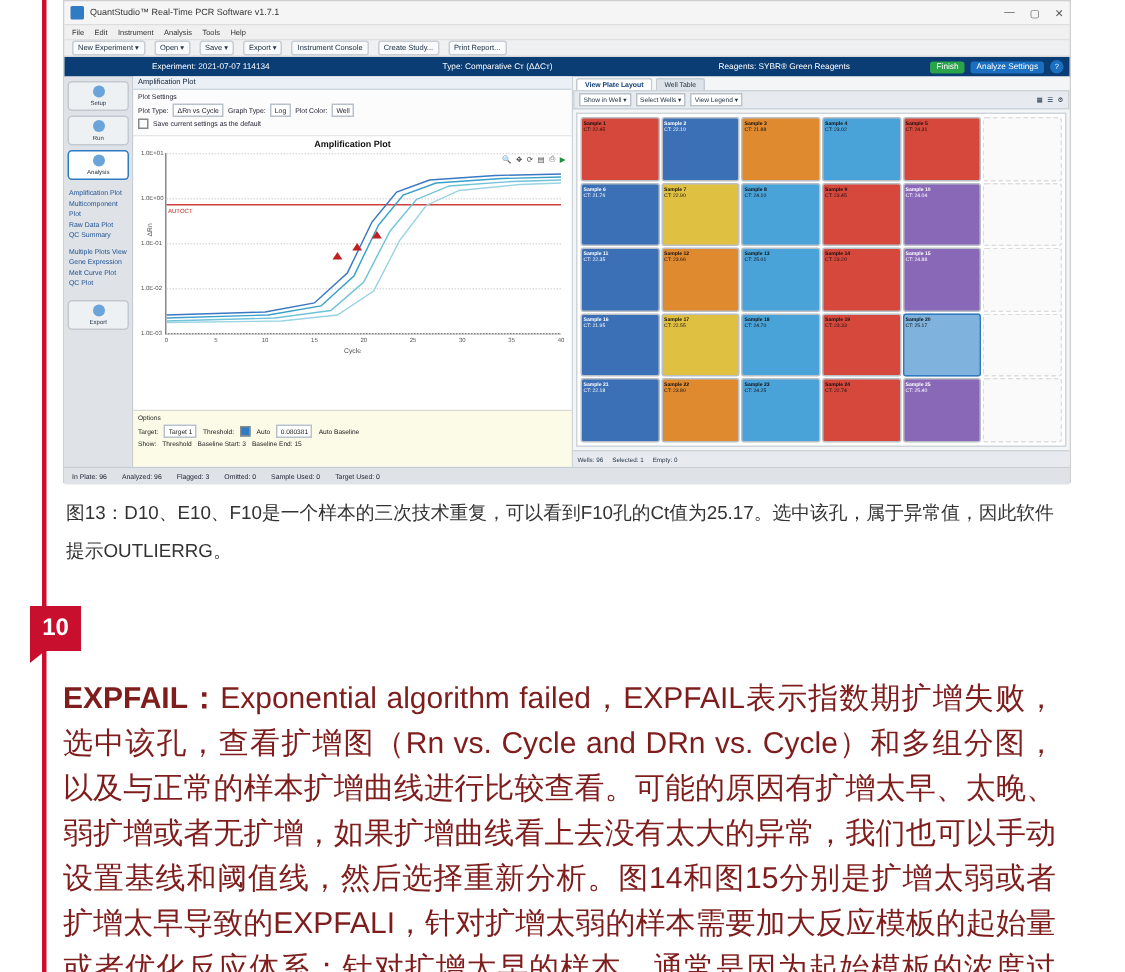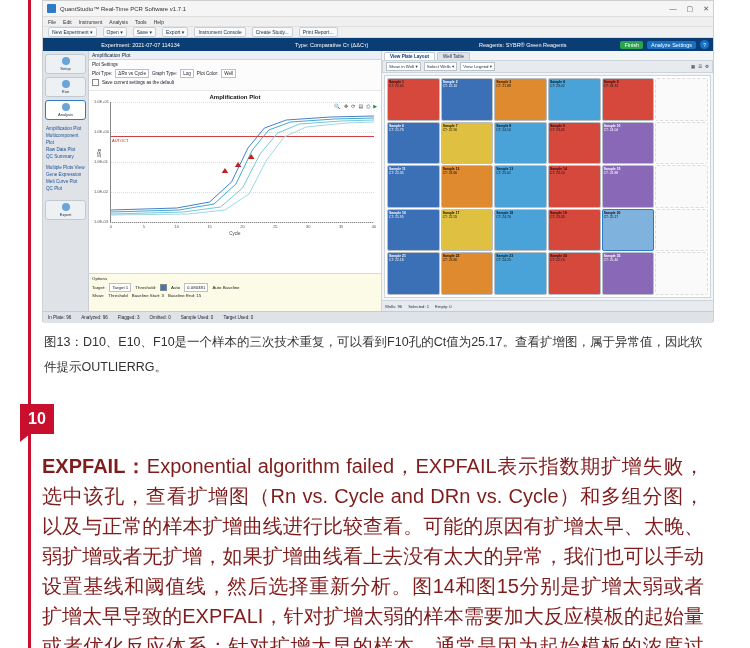--- a/index.html
+++ b/index.html
@@ -436,19 +436,19 @@
   <div class="statusbar">
     <span>In Plate: 96</span>
     <span>Analyzed: 96</span>
     <span>Flagged: 3</span>
     <span>Omitted: 0</span>
     <span>Sample Used: 0</span>
     <span>Target Used: 0</span>
   </div>
 </div>
 
-<div class="fig-caption">图13：D10、E10、F10是一个样本的三次技术重复，可以看到F10孔的Ct值为25.17。查看扩增图，属于异常值，因此软件提示OUTLIERRG。</div>
+<div class="fig-caption">图13：D10、E10、F10是一个样本的三次技术重复，可以看到F10孔的Ct值为25.17。选中该孔，属于异常值，因此软件提示OUTLIERRG。</div>
 
 <div class="num-badge">10</div>
 
 <div class="para">
   <b>EXPFAIL：</b><span>Exponential algorithm failed，EXPFAIL表示指数期扩增失败，选中该孔，查看扩增图（Rn vs. Cycle and DRn vs. Cycle）和多组分图，以及与正常的样本扩增曲线进行比较查看。可能的原因有扩增太早、太晚、弱扩增或者无扩增，如果扩增曲线看上去没有太大的异常，我们也可以手动设置基线和阈值线，然后选择重新分析。图14和图15分别是扩增太弱或者扩增太早导致的EXPFALI，针对扩增太弱的样本需要加大反应模板的起始量或者优化反应体系；针对扩增太早的样本，通常是因为起始模板的浓度过高，建议稀释之后再重新进行实验。</span>
 </div>
 
 </body></html>

